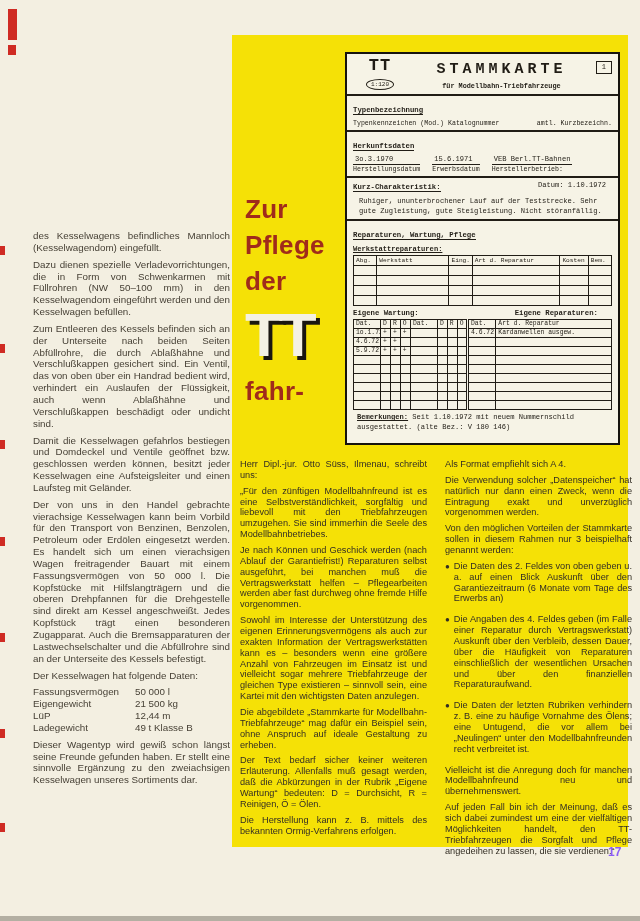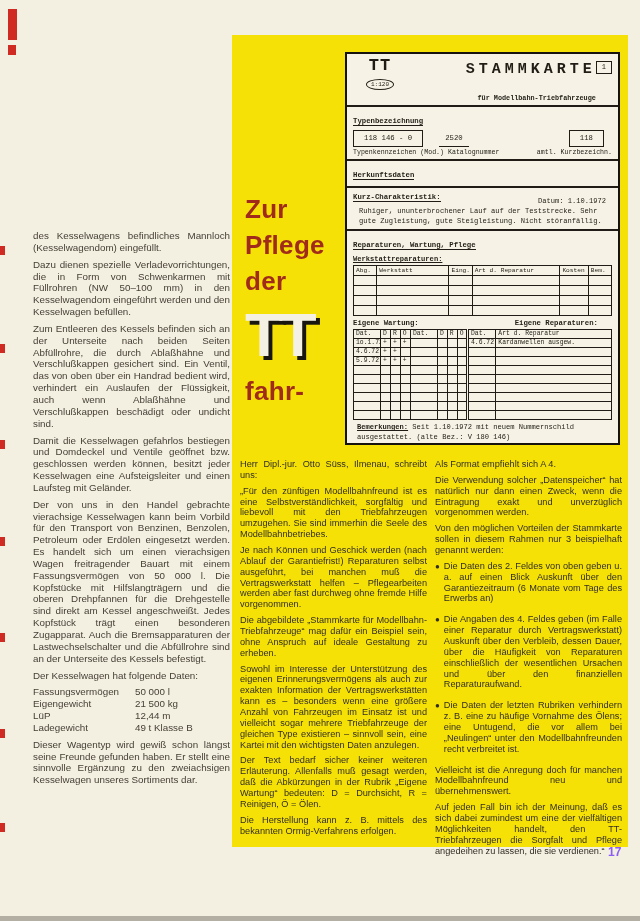--- a/index.html
+++ b/index.html
@@ -23,52 +23,52 @@
   .yellow{position:absolute;left:232px;top:35px;width:396px;height:812px;background:#f5e106}
 
   .titleblock{position:absolute;left:13px;top:156px;color:#a02b1b;font-weight:bold}
   .titleblock .tl{font-size:26px;line-height:36px;letter-spacing:.3px}
   .tt-big{font-size:62px;line-height:64px;color:#f4f1e4;font-weight:bold;letter-spacing:-4px;
           text-shadow:4px 4px 0 #191610;margin:4px 0 6px}
 
   .midcol,.rightcol{position:absolute;top:424px;width:187px;color:#332e24;
                     font-size:9.2px;line-height:1.18;text-align:justify}
   .midcol{left:8px}
-  .rightcol{left:203px}
+  .rightcol{left:213px}
   .midcol p,.rightcol p{margin:0 0 5px}
   .bullet{display:flex;margin:0 0 5px}
   .bullet .dot{flex:none;margin-right:4px;font-size:8px;line-height:11px}
 
   
   .card{position:absolute;left:113px;top:17px;width:275px;height:393px;background:#f6f3e6;
         border:2px solid #16130e;box-sizing:border-box;padding:4px 6px;overflow:hidden;
         color:#211d16;font-family:"Liberation Mono","DejaVu Sans Mono",monospace}
   .c-rule{border-top:2px solid #211d16;margin:3px -6px}
   .chead{display:flex;align-items:flex-start}
   .emblem{width:54px;text-align:center;flex:none}
   .emblem .ttl{font-weight:bold;font-size:17px;line-height:15px;letter-spacing:1px}
   .emblem .scale{display:inline-block;border:1px solid #211d16;border-radius:50%;
                  font-size:6px;line-height:7px;padding:1px 4px;margin-top:1px}
-  .ctitle{flex:1;text-align:right;padding-top:3px}
+  .ctitle{flex:1;text-align:center;padding-top:3px}
   .ctitle .t1{font-size:15px;font-weight:bold;letter-spacing:4px}
-  .ctitle .t2{font-size:6.8px;font-weight:bold;margin-top:16px}
+  .ctitle .t2{font-size:6.8px;font-weight:bold;margin-top:4px}
   .cornerbox{flex:none;border:1px solid #211d16;font-size:7px;line-height:9px;
              padding:1px 5px;margin-top:3px}
   .sechead{display:inline-block;font-size:7.3px;font-weight:bold;
            border-bottom:1px solid #211d16;margin:2px 0 3px}
   .typrow{display:flex;align-items:flex-end;margin:1px 0 2px}
   .vbox{border:1px solid #211d16;font-size:7.3px;line-height:9px;padding:3px 10px}
   .vplain{font-size:7.3px;line-height:9px;border-bottom:1px solid #211d16;
           padding:0 6px 3px;margin-left:16px}
   .vbox.b3{margin-left:auto;margin-right:8px}
   .typlabels{display:flex;justify-content:space-between;font-size:6.6px;margin-top:2px}
   .hkrow{display:flex;gap:12px;margin:1px 0 2px}
   .hkcol{font-size:6.6px}
   .hkcol .hv{font-size:7.1px;border-bottom:1px solid #211d16;padding:0 2px 1px;margin-bottom:1px}
-  .kzrow{display:flex;justify-content:space-between;align-items:flex-end}
+  .kzrow{display:flex;justify-content:space-between;}
   .kzdate{font-size:7.1px;padding-right:6px}
   .kztext{font-size:7.1px;line-height:1.35;margin:2px 0 2px;padding-left:6px}
   .sublabel{font-size:7.1px;font-weight:bold;text-decoration:underline;margin:2px 0 2px}
   table{border-collapse:collapse;width:100%;table-layout:fixed}
   .wt td,.wt th{border:1px solid #211d16;font-size:6.2px;font-weight:normal;
                 text-align:left;padding:0 2px;height:9px;line-height:9px;overflow:hidden;white-space:nowrap}
   .wg td,.wg th{border:1px solid #211d16;font-size:6.4px;font-weight:normal;
                 text-align:left;padding:0 2px;height:8px;line-height:8px;overflow:hidden;white-space:nowrap}
   .wg td:nth-child(9),.wg th:nth-child(9){border-left:3px double #211d16}
   .duo{display:flex;font-size:7.3px;font-weight:bold;margin:3px 0 2px}
@@ -141,33 +141,42 @@
         <div class="ctitle">
           <div class="t1">STAMMKARTE</div>
           <div class="t2">für Modellbahn-Triebfahrzeuge</div>
         </div>
         <div class="cornerbox">1</div>
       </div>
 
       <div class="c-rule"></div>
 
       <div class="sechead">Typenbezeichnung</div>
-      <div class="typrow">
-        <span class="vbox">118 146 - 0</span>
-        <span class="vplain">2520</span>
-        <span class="vbox b3">118</span>
-      </div>
       <div class="typlabels">
         <span>Typenkennzeichen (Mod.) Katalognummer</span>
         <span>amtl. Kurzbezeichn.</span>
       </div>
 
       <div class="c-rule"></div>
 
       <div class="sechead">Herkunftsdaten</div>
+      <div class="hkrow">
+        <div class="hkcol">
+          <div class="hv">3o.3.1970</div>
+          <div>Herstellungsdatum</div>
+        </div>
+        <div class="hkcol">
+          <div class="hv">15.6.1971</div>
+          <div>Erwerbsdatum</div>
+        </div>
+        <div class="hkcol">
+          <div class="hv">VEB Berl.TT-Bahnen</div>
+          <div>Herstellerbetrieb:</div>
+        </div>
+      </div>
 
       <div class="c-rule"></div>
 
       <div class="kzrow">
         <span class="sechead">Kurz-Charakteristik:</span>
         <span class="kzdate">
           <span>Datum:</span>
           <span>1.10.1972</span>
         </span>
       </div>
@@ -374,22 +383,22 @@
       <div class="bem">
         <span class="bl">Bemerkungen:</span>
         <span>Seit 1.10.1972 mit neuem Nummernschild ausgestattet. (alte Bez.: V 180 146)</span>
       </div>
     </div>
 
     <div class="midcol">
       <p>Herr Dipl.-jur. Otto Süss, Ilmenau, schreibt uns:</p>
       <p>„Für den zünftigen Modellbahnfreund ist es eine Selbstverständlichkeit, sorgfältig und liebevoll mit den Triebfahrzeugen umzugehen. Sie sind immerhin die Seele des Modellbahnbetriebes.</p>
       <p>Je nach Können und Geschick werden (nach Ablauf der Garantiefrist!) Reparaturen selbst ausgeführt, bei manchen muß die Vertragswerkstatt helfen – Pflegearbeiten werden aber fast durchweg ohne fremde Hilfe vorgenommen.</p>
+      <p>Sowohl im Interesse der Unterstützung des eigenen Erinnerungsvermögens als auch zur exakten Information der Vertragswerkstätten kann es – besonders wenn eine größere Anzahl von Fahrzeugen im Einsatz ist und vielleicht sogar mehrere Triebfahrzeuge der gleichen Type existieren – sinnvoll sein, eine Kartei mit den wichtigsten Daten anzulegen.</p>
       <p>Die abgebildete „Stammkarte für Modellbahn-Triebfahrzeuge“ mag dafür ein Beispiel sein, ohne Anspruch auf ideale Gestaltung zu erheben.</p>
-      <p>Sowohl im Interesse der Unterstützung des eigenen Erinnerungsvermögens als auch zur exakten Information der Vertragswerkstätten kann es – besonders wenn eine größere Anzahl von Fahrzeugen im Einsatz ist und vielleicht sogar mehrere Triebfahrzeuge der gleichen Type existieren – sinnvoll sein, eine Kartei mit den wichtigsten Daten anzulegen.</p>
       <p>Der Text bedarf sicher keiner weiteren Erläuterung. Allenfalls muß gesagt werden, daß die Abkürzungen in der Rubrik „Eigene Wartung“ bedeuten: D = Durchsicht, R = Reinigen, Ö = Ölen.</p>
       <p>Die Herstellung kann z. B. mittels des bekannten Ormig-Verfahrens erfolgen.</p>
     </div>
 
     <div class="rightcol">
       <p>Als Format empfiehlt sich A 4.</p>
       <p>Die Verwendung solcher „Datenspeicher“ hat natürlich nur dann einen Zweck, wenn die Eintragung exakt und unverzüglich vorgenommen werden.</p>
       <p>Von den möglichen Vorteilen der Stammkarte sollen in diesem Rahmen nur 3 beispielhaft genannt werden:</p>
       <div class="bullet">
         <span class="dot">●</span>

